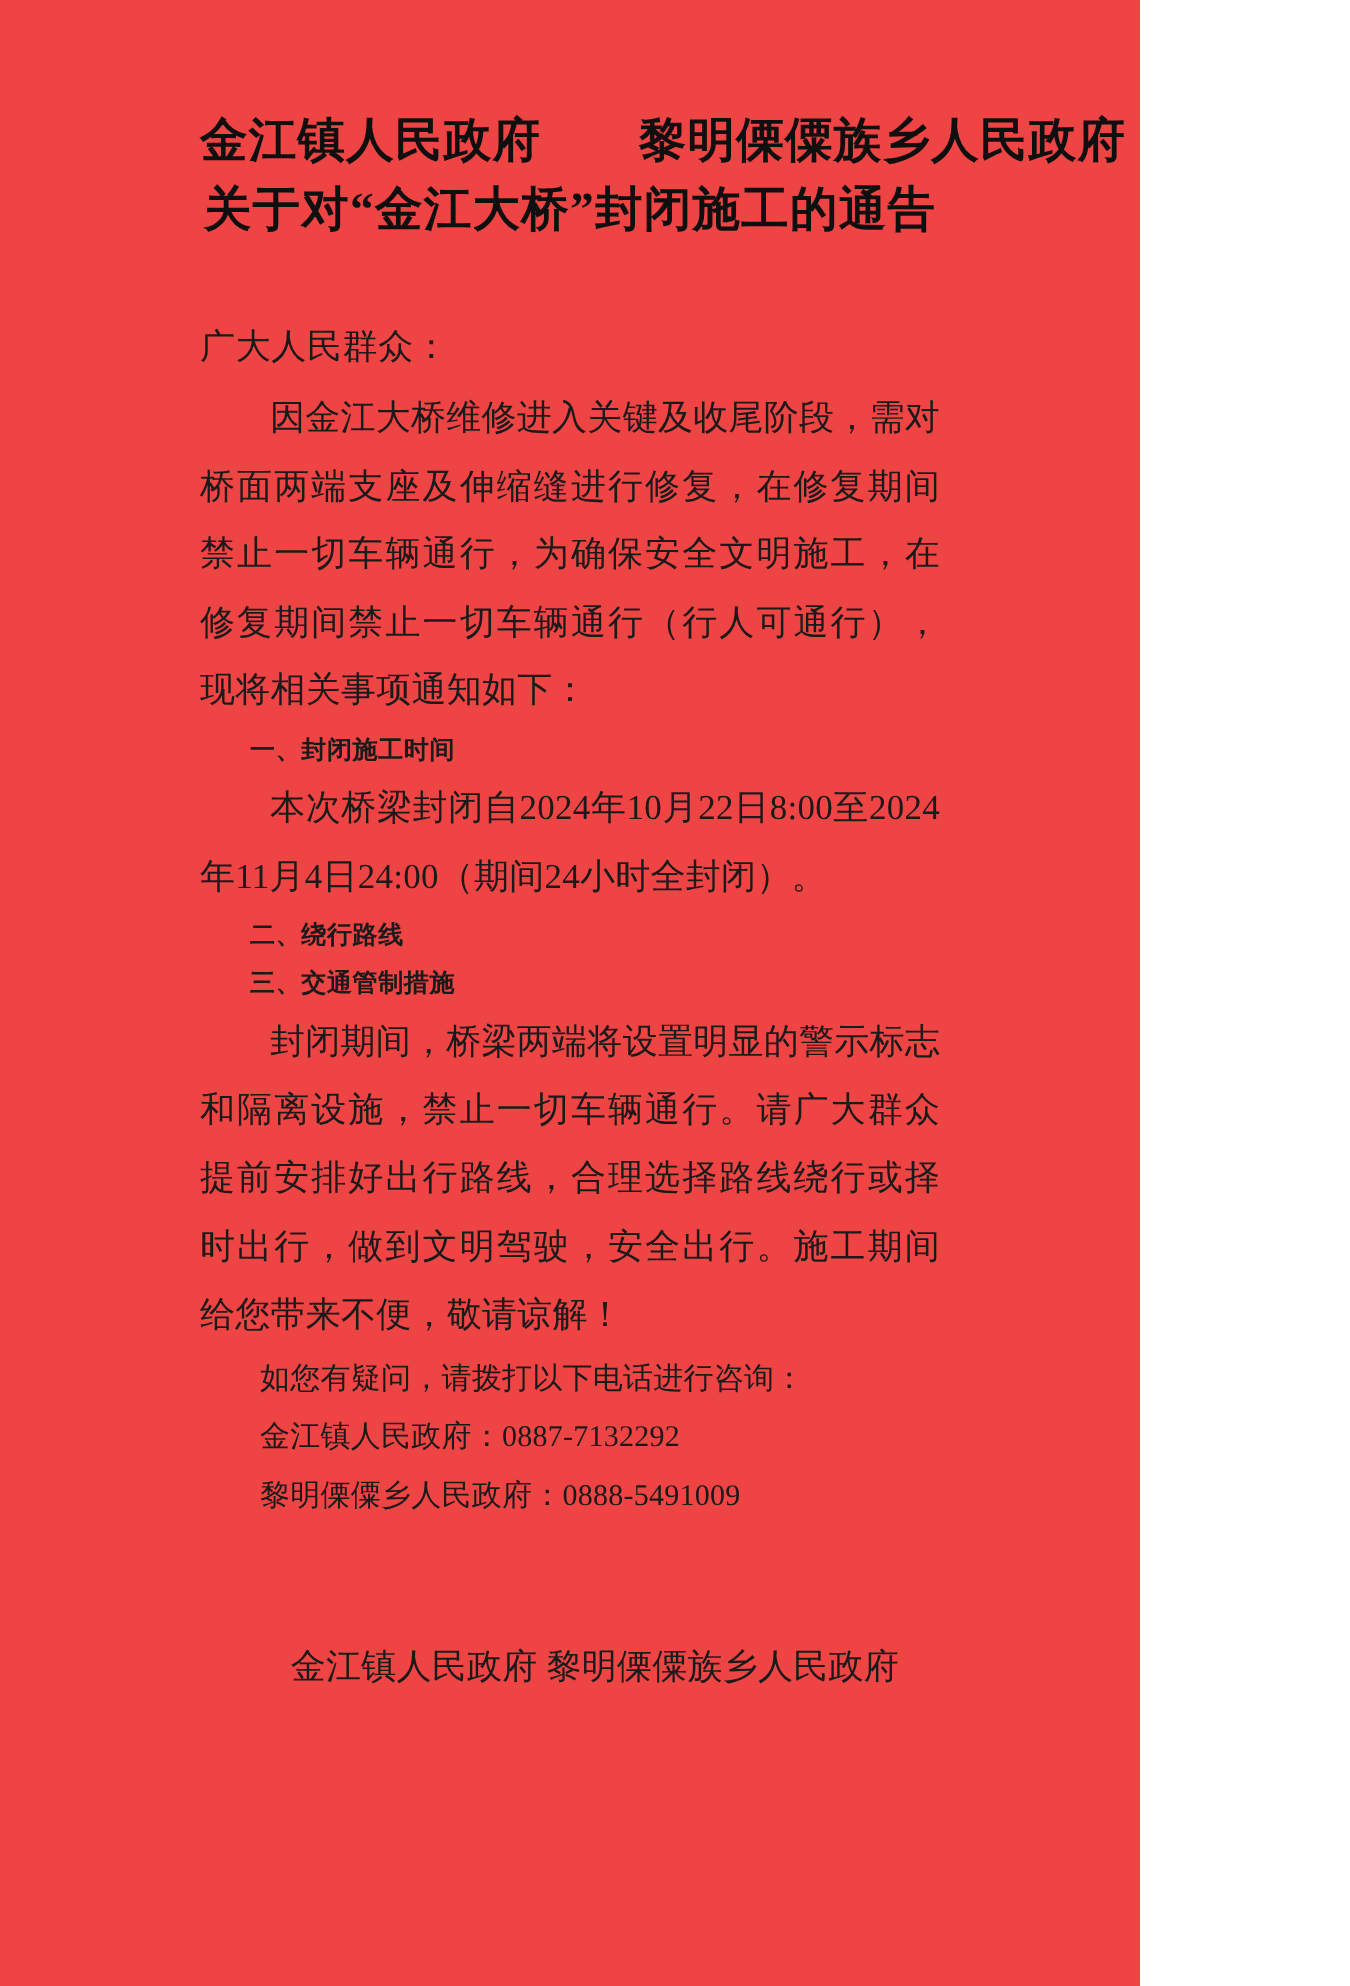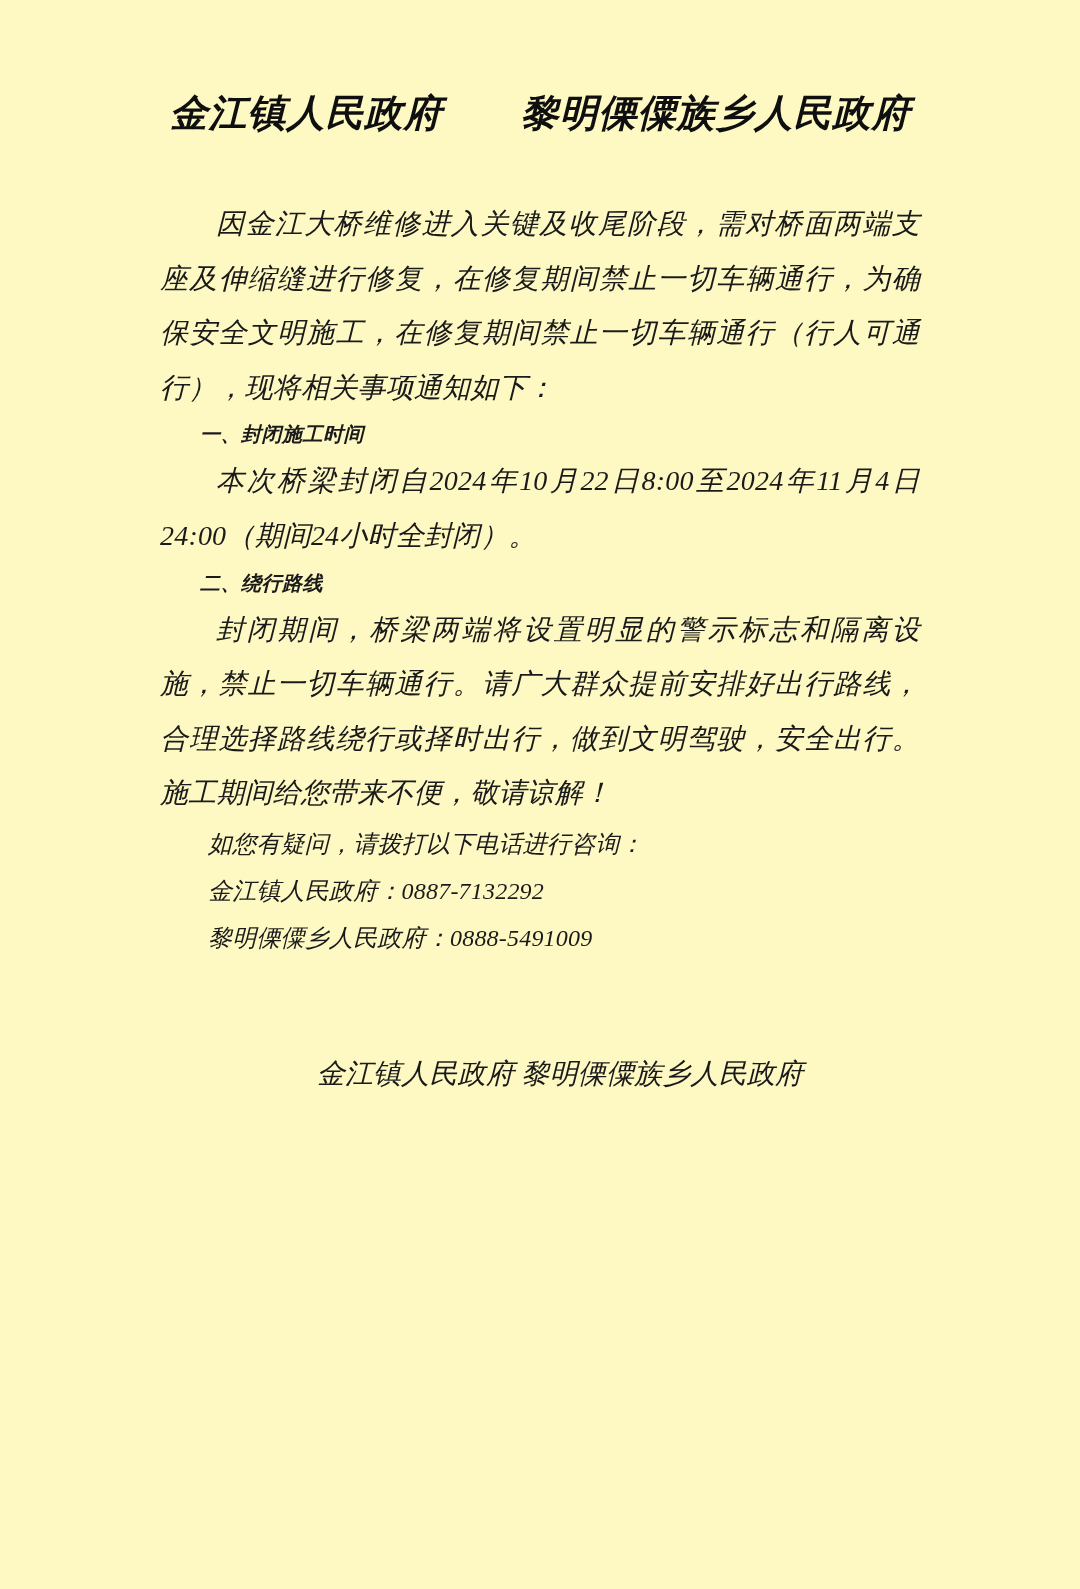--- a/index.html
+++ b/index.html
@@ -9,26 +9,25 @@
   }
   body {
     width: 1080px;
     height: 1589px;
     font-family: "Liberation Serif", "DejaVu Serif", serif;
     color: #1a1a1a;
     position: relative;
     overflow: hidden;
   }
   .page {
-    width: 1080px;
+    width: 912px;
     height: 1589px;
     box-sizing: border-box;
     padding: 86px 160px 40px 160px;
-    background: #fef9c3;
-    font-style: italic;
+    background: #ef4444;
   }
   .doc-title {
     text-align: center;
     font-weight: bold;
     font-size: 38px;
     line-height: 1.45;
     letter-spacing: 1px;
     color: #0f0f0f;
     margin: 0 0 56px 0;
   }
@@ -81,30 +80,33 @@
     display: block;
   }
 </style>
 </head>
 <body>
 
 <div class="page">
 
   <div class="doc-title">
     <span class="line">金江镇人民政府　　黎明傈僳族乡人民政府</span>
+    <span class="line">关于对“金江大桥”封闭施工的通告</span>
   </div>
 
+  <p class="salutation">广大人民群众：</p>
 
   <p class="body-para">因金江大桥维修进入关键及收尾阶段，需对桥面两端支座及伸缩缝进行修复，在修复期间禁止一切车辆通行，为确保安全文明施工，在修复期间禁止一切车辆通行（行人可通行），现将相关事项通知如下：</p>
 
   <h2 class="section-head">一、封闭施工时间</h2>
   <p class="body-para">本次桥梁封闭自2024年10月22日8:00至2024年11月4日24:00（期间24小时全封闭）。</p>
 
   <h2 class="section-head">二、绕行路线</h2>
 
+  <h2 class="section-head">三、交通管制措施</h2>
   <p class="body-para">封闭期间，桥梁两端将设置明显的警示标志和隔离设施，禁止一切车辆通行。请广大群众提前安排好出行路线，合理选择路线绕行或择时出行，做到文明驾驶，安全出行。施工期间给您带来不便，敬请谅解！</p>
 
   <p class="contact-line">如您有疑问，请拨打以下电话进行咨询：</p>
   <p class="contact-line">金江镇人民政府：0887-7132292</p>
   <p class="contact-line">黎明傈僳乡人民政府：0888-5491009</p>
 
   <div class="signature">
     <span class="org">金江镇人民政府 黎明傈僳族乡人民政府</span>
   </div>
 

